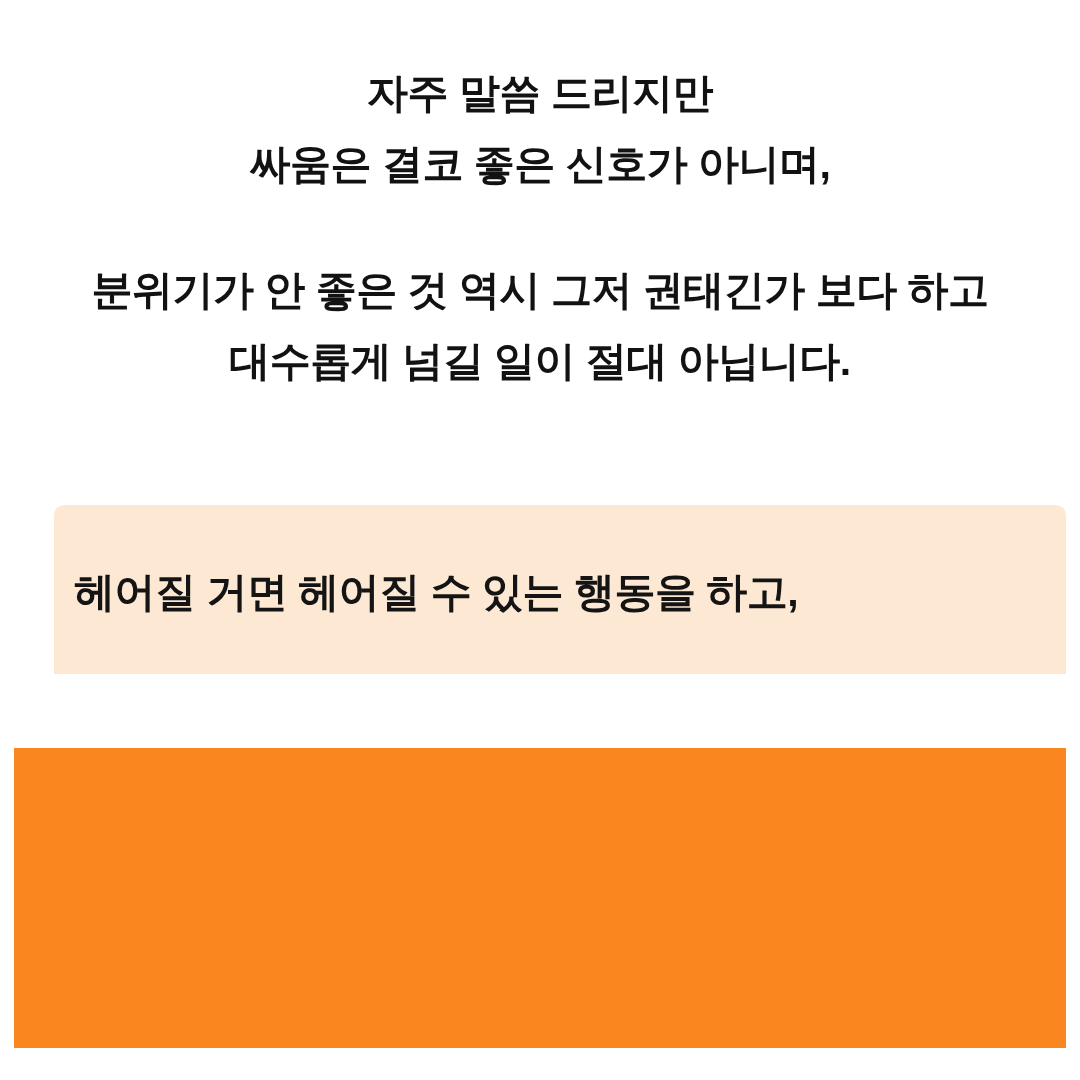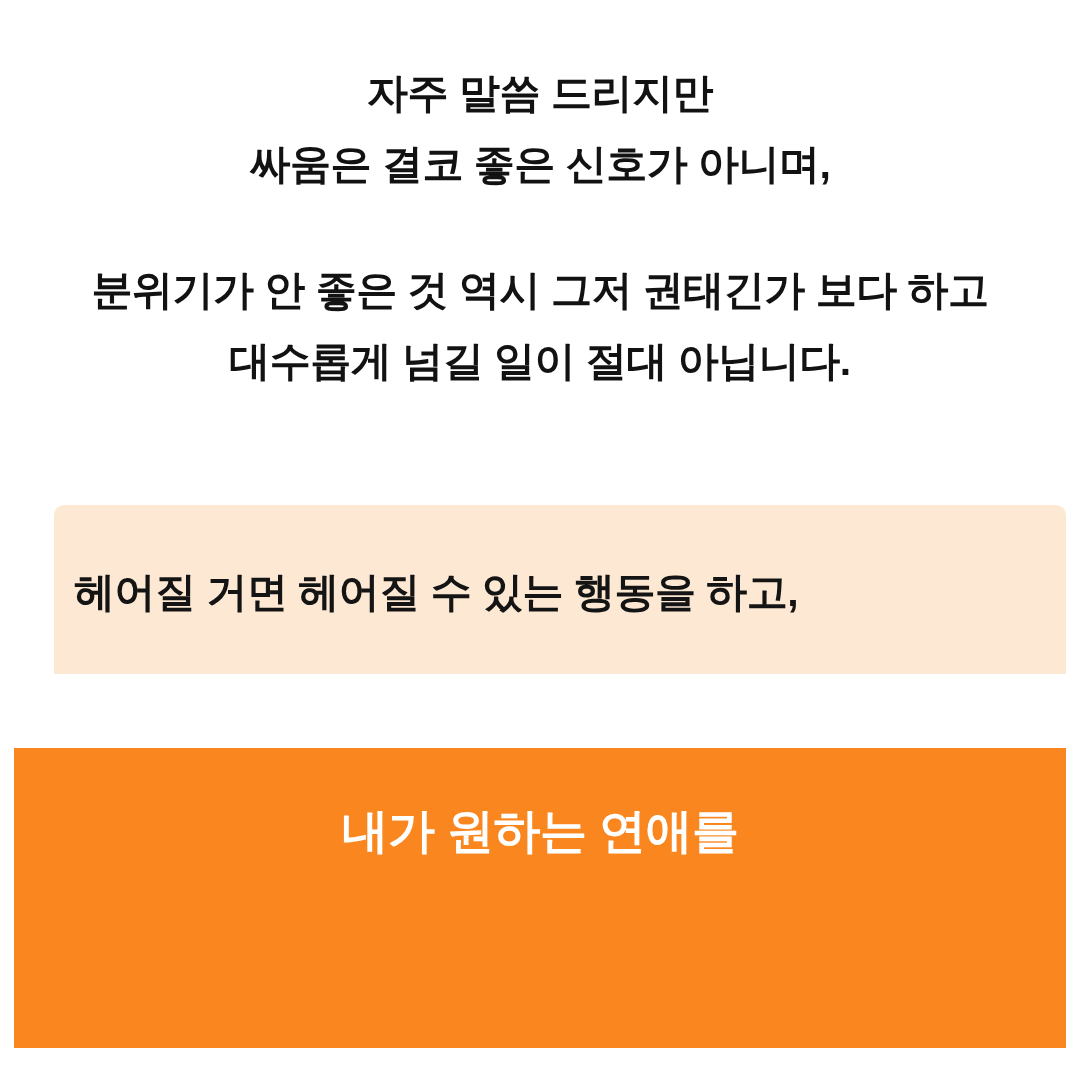--- a/index.html
+++ b/index.html
@@ -92,16 +92,15 @@
     <div class="intro-gap"></div>
     <div class="intro-line">분위기가 안 좋은 것 역시 그저 권태긴가 보다 하고</div>
     <div class="intro-line">대수롭게 넘길 일이 절대 아닙니다.</div>
   </div>
 
   <div class="peach-block">
     <div class="peach-line">헤어질 거면 헤어질 수 있는 행동을 하고,</div>
   </div>
 
   <div class="orange-block">
-    <div class="orange-line">내가 원하는 연애를</div>
   </div>
 
 </div>
 
 </body></html>

